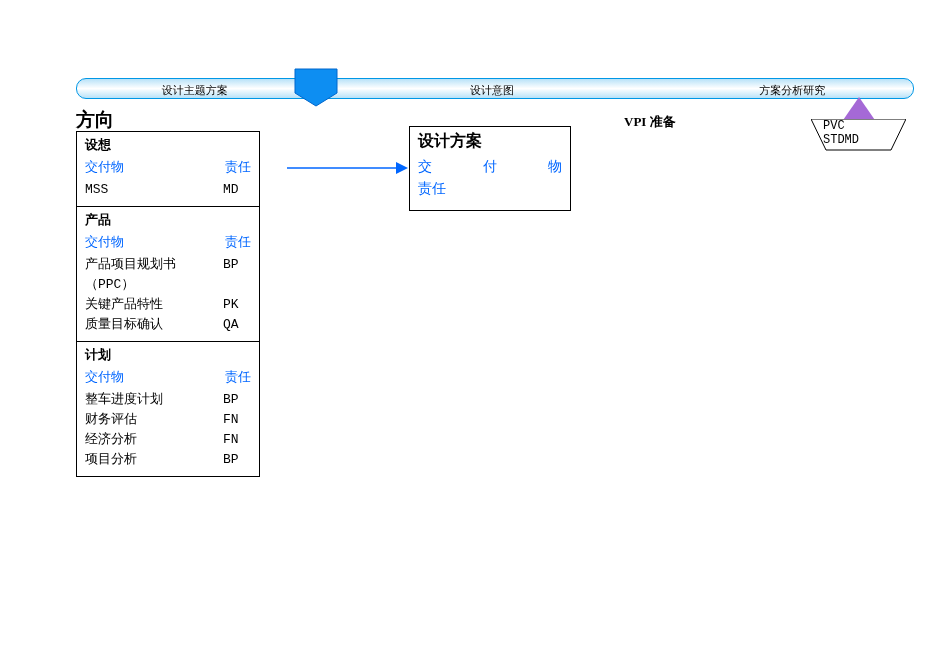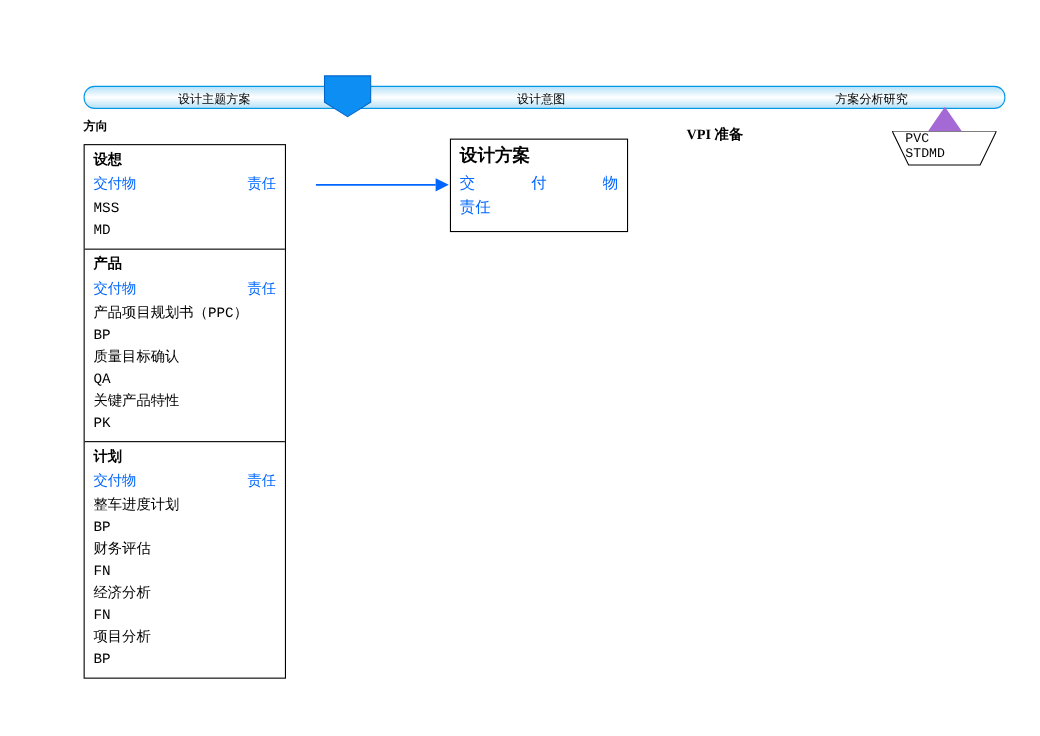--- a/index.html
+++ b/index.html
@@ -86,21 +86,21 @@
       font-size: 12px;
       line-height: 14px;
       font-family: "Courier New", monospace;
     }
 
     
     .label-direction {
       position: absolute;
       top: 107px;
       left: 76px;
-      font-size: 11px;
+      font-size: 19px;
       font-weight: bold;
     }
     .label-vpi {
       position: absolute;
       top: 113px;
       left: 624px;
       font-size: 13px;
       font-weight: bold;
     }
 
@@ -129,21 +129,20 @@
       font-size: 13px;
       margin-bottom: 4px;
       text-align: center;
     }
     .panel-row {
       display: flex;
       justify-content: space-between;
       font-size: 13px;
       line-height: 20px;
       font-family: "SimSun","宋体","Courier New", monospace;
-      flex-direction: column;
     }
     .panel-row .deliv { flex: 1; }
     .panel-row .resp { width: 28px; text-align: left; }
 
     
     .design-panel {
       position: absolute;
       top: 126px;
       left: 409px;
       width: 162px;
@@ -226,26 +225,26 @@
     <div class="panel-title">产品</div>
     <div class="panel-header-row">
       <span>交付物</span>
       <span>责任</span>
     </div>
     <div class="panel-row">
       <span class="deliv">产品项目规划书（PPC）</span>
       <span class="resp">BP</span>
     </div>
     <div class="panel-row">
+      <span class="deliv">关键产品特性</span>
+      <span class="resp">PK</span>
+    </div>
+    <div class="panel-row">
       <span class="deliv">质量目标确认</span>
       <span class="resp">QA</span>
-    </div>
-    <div class="panel-row">
-      <span class="deliv">关键产品特性</span>
-      <span class="resp">PK</span>
     </div>
   </div>
 
   <div class="panel">
     <div class="panel-title">计划</div>
     <div class="panel-header-row">
       <span>交付物</span>
       <span>责任</span>
     </div>
     <div class="panel-row">

